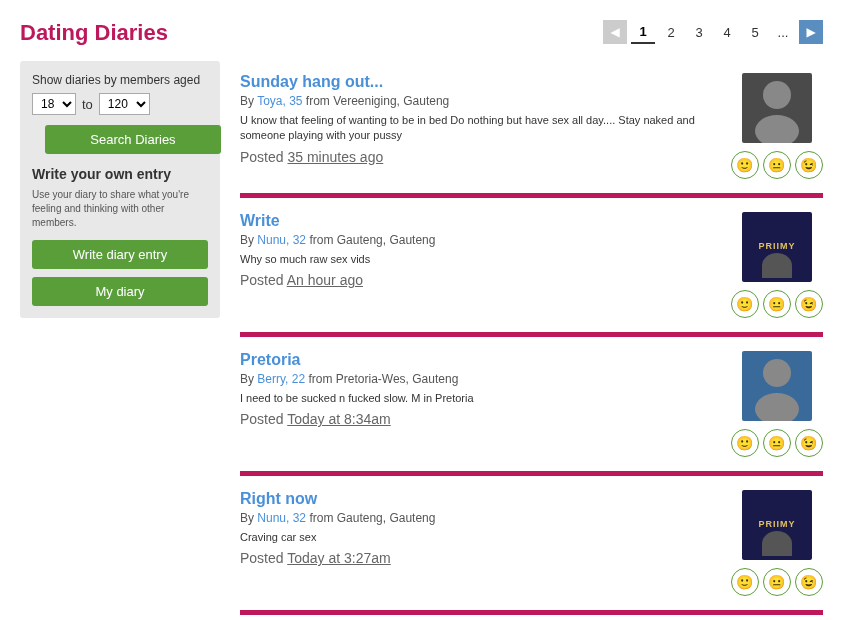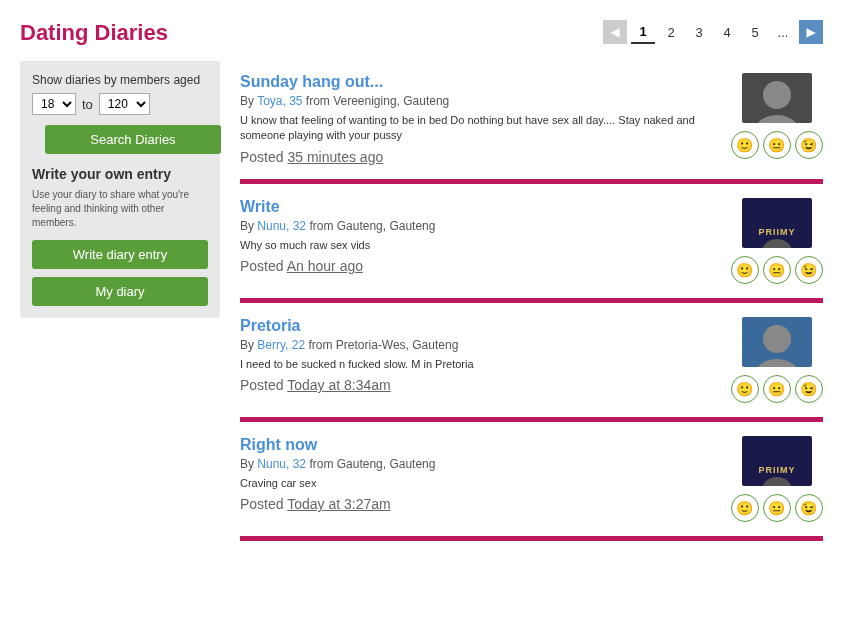--- a/index.html
+++ b/index.html
@@ -35,21 +35,21 @@
     .entry-content { flex: 1; }
     .entry-title { font-size: 16px; color: #4a90d9; font-weight: bold; text-decoration: none; cursor: pointer; }
     .entry-by { font-size: 12px; color: #555; margin: 3px 0; }
     .entry-by a { color: #4a90d9; text-decoration: none; }
     .entry-text { font-size: 11px; color: #333; margin: 5px 0; line-height: 1.4; }
     .entry-posted { font-size: 14px; color: #666; }
     .entry-posted span { text-decoration: underline; }
 
     
     .entry-right { display: flex; flex-direction: column; align-items: center; gap: 8px; }
-    .entry-avatar { width: 70px; height: 50px; border-radius: 2px; overflow: hidden; }
+    .entry-avatar { width: 70px; height: 70px; border-radius: 2px; overflow: hidden; }
 
     
     .reactions { display: flex; gap: 4px; }
     .reaction-btn { width: 28px; height: 28px; border-radius: 50%; border: 1px solid #5a9e3a; background: #fff; display: flex; align-items: center; justify-content: center; cursor: pointer; font-size: 14px; }
 
     .page-wrapper { max-width: 843px; margin: 0 auto; background: #fff; min-height: 620px; }
   </style>
 </head>
 <body>
 

